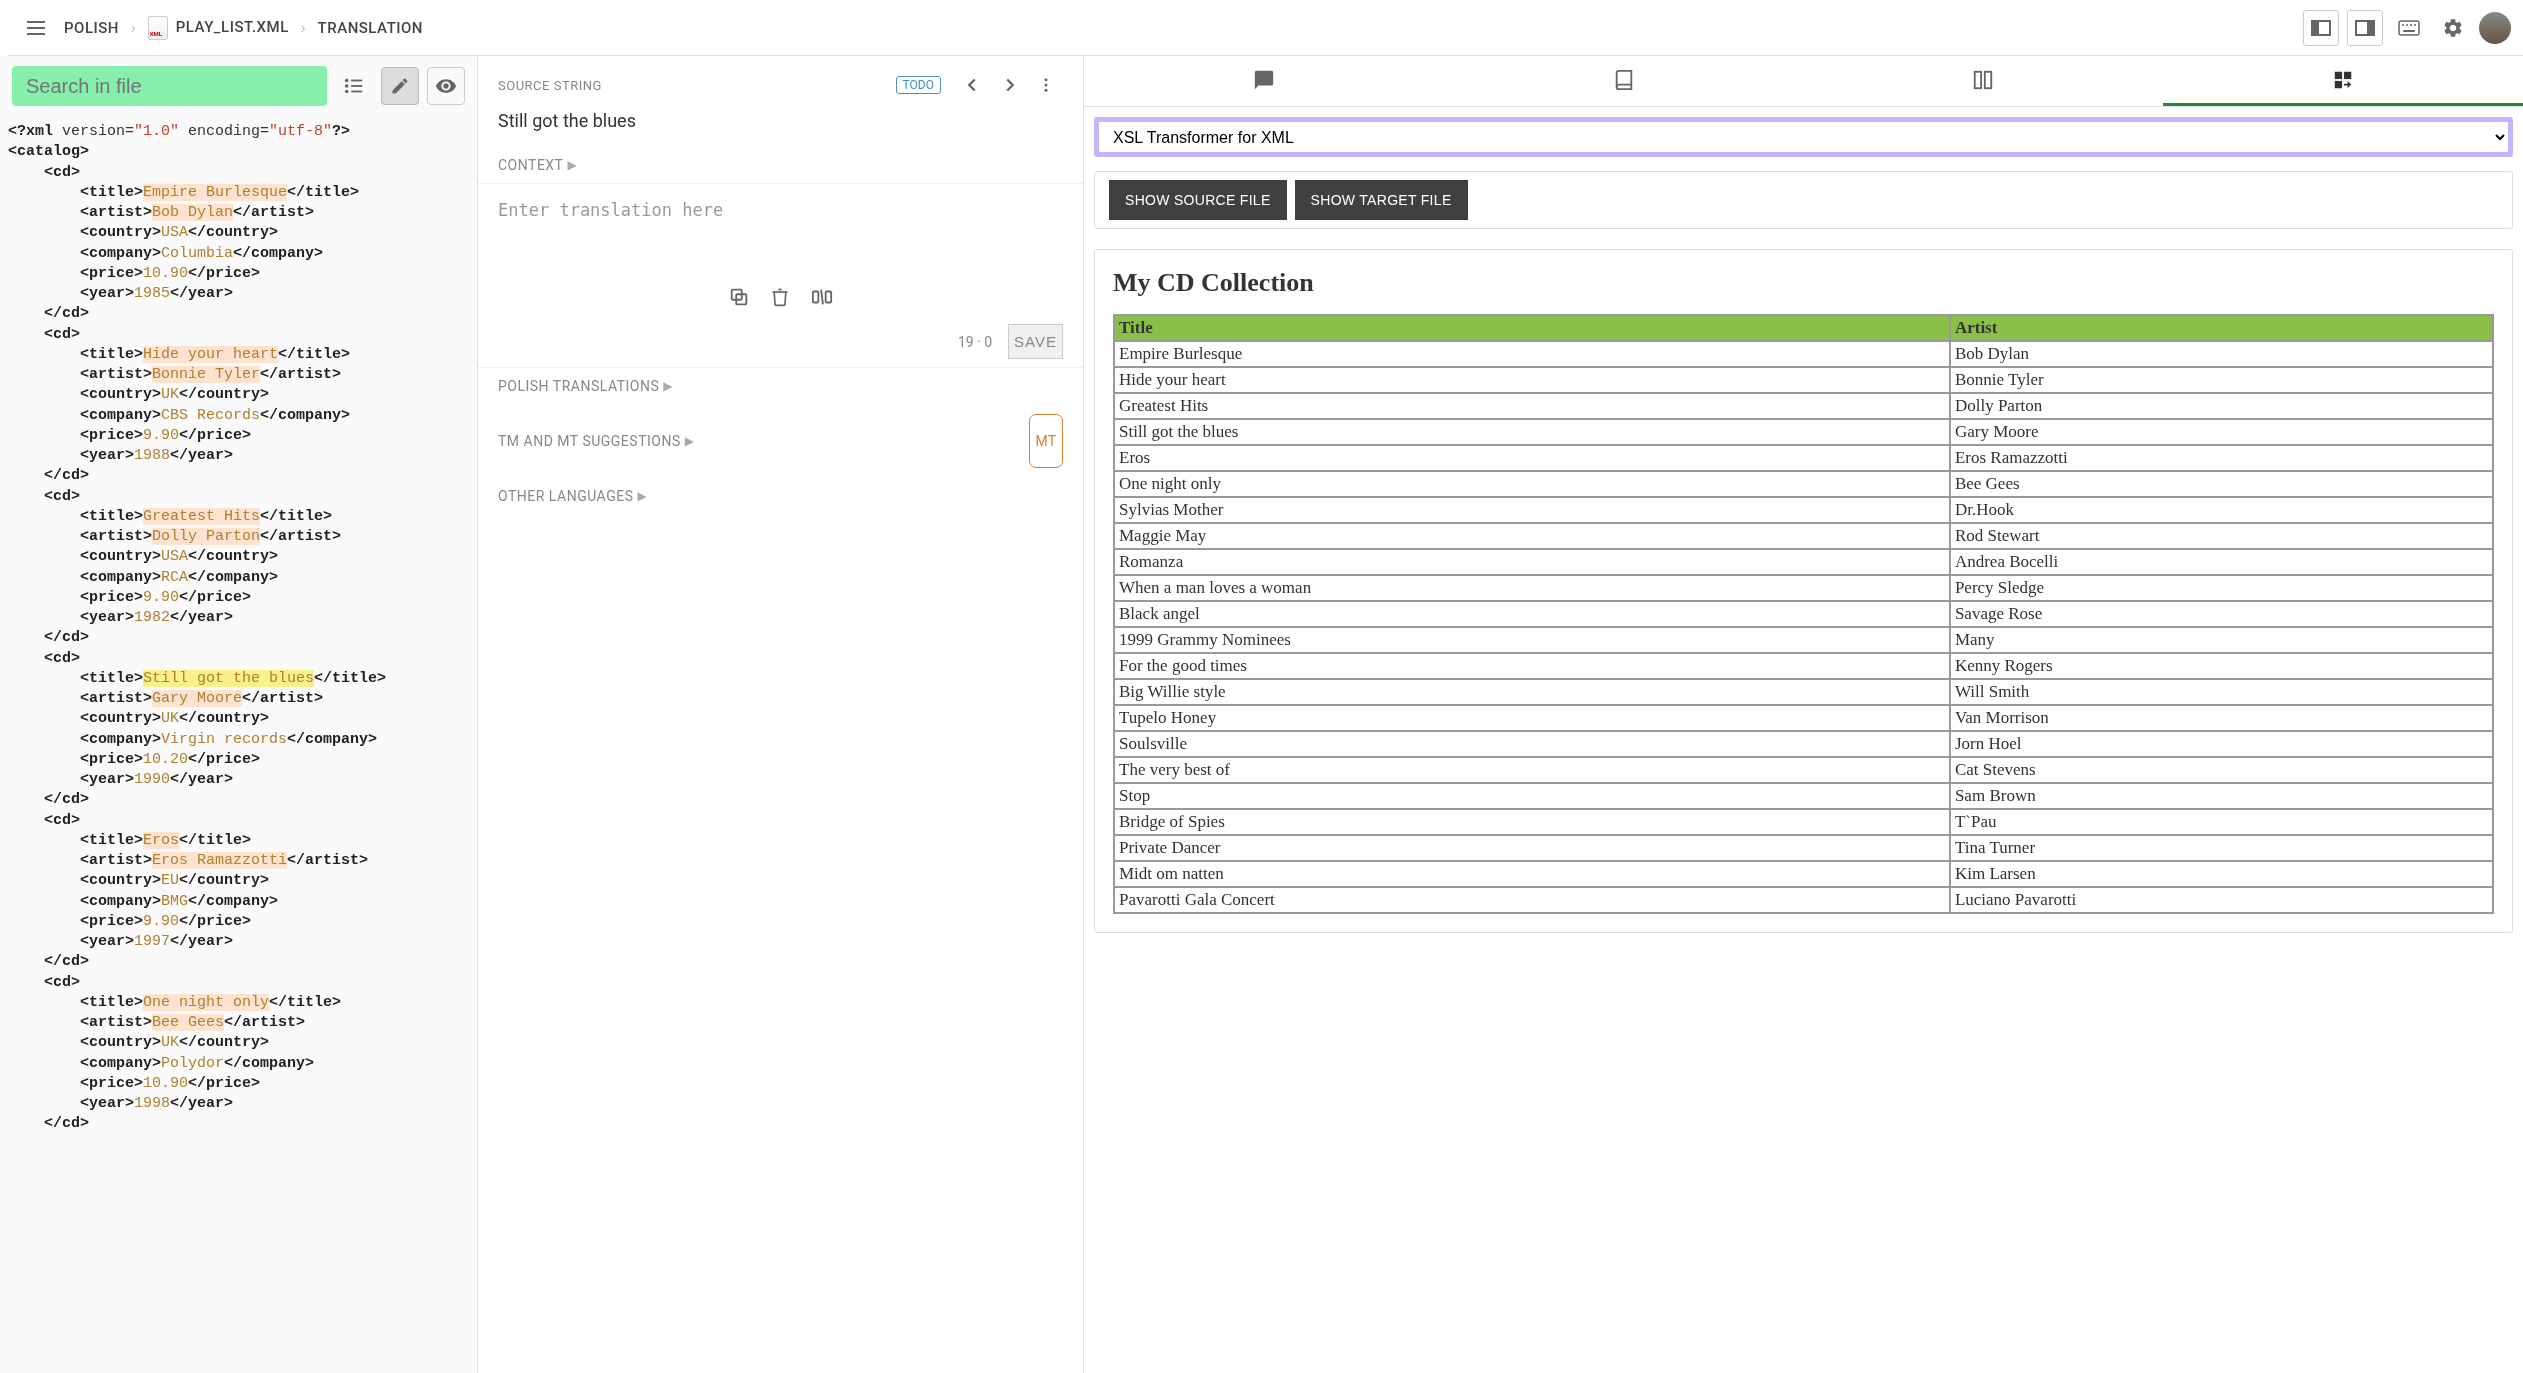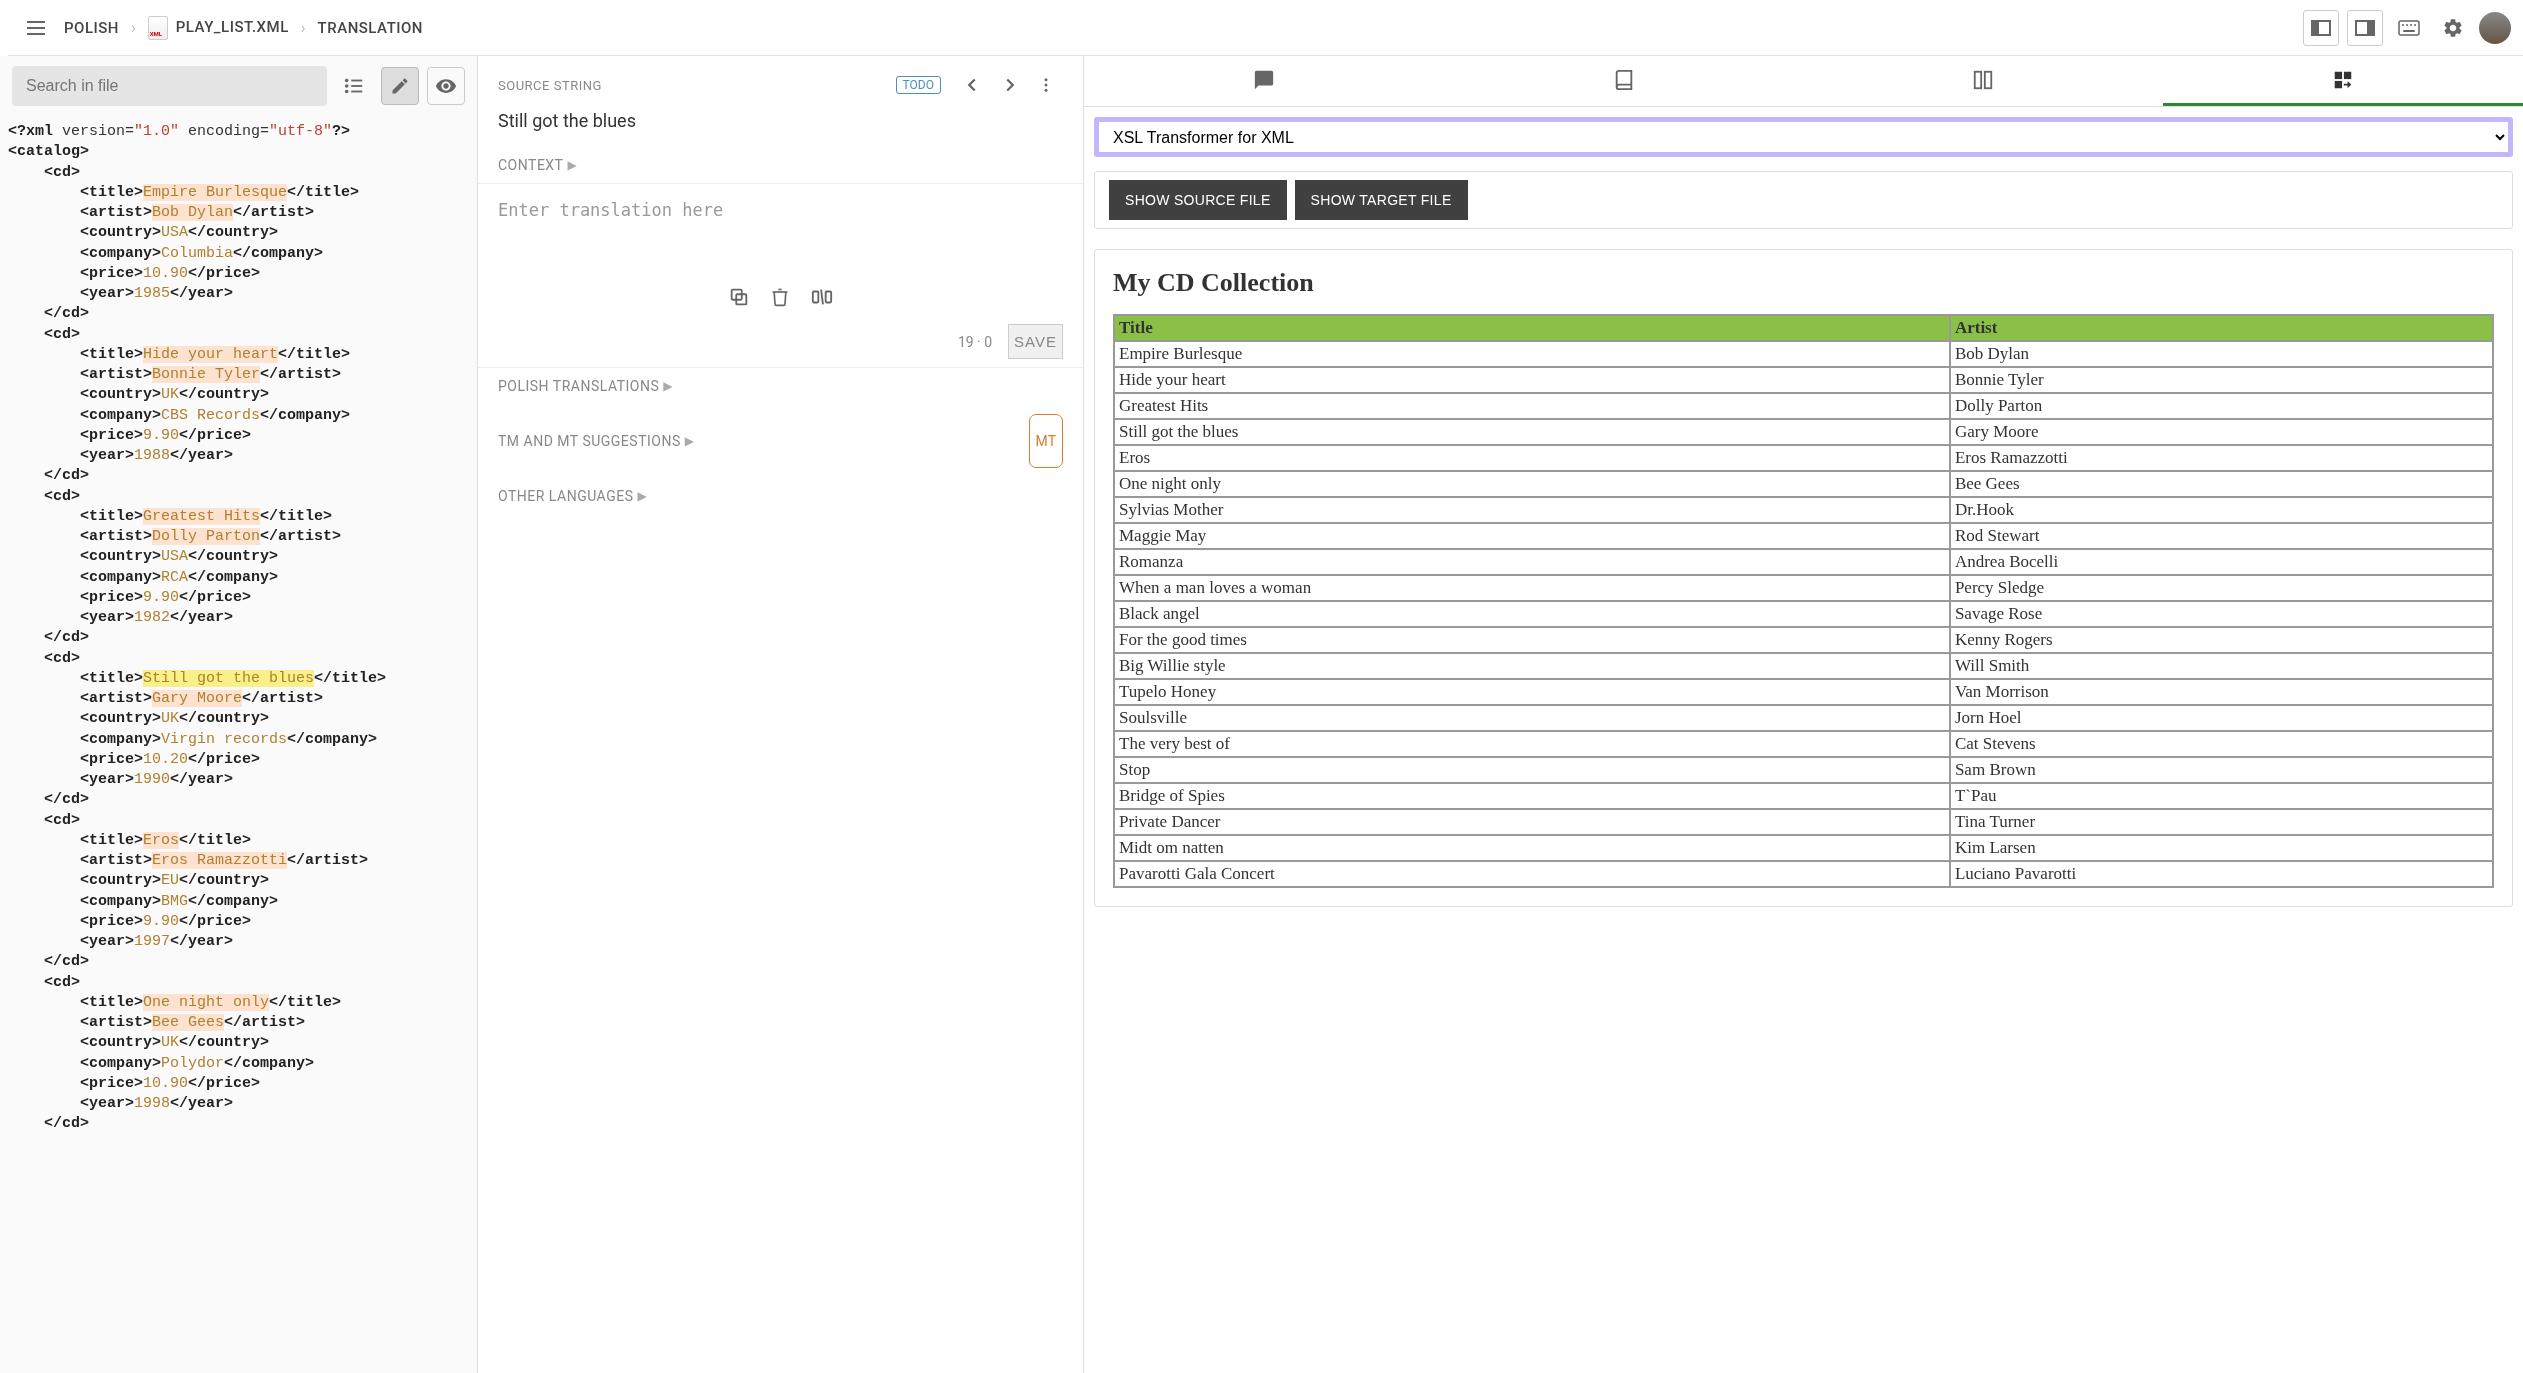--- a/index.html
+++ b/index.html
@@ -18,21 +18,21 @@
 .icon-btn { width: 36px; height: 36px; display: flex; align-items: center; justify-content: center; color: #666; cursor: pointer; border-radius: 4px; }
 .icon-btn.boxed { border: 1px solid #ccc; border-radius: 3px; }
 .avatar { width: 32px; height: 32px; border-radius: 50%; background: linear-gradient(#888, #654); }
 
 
 .main { display: flex; height: calc(100vh - 56px); }
 
 
 .left-panel { width: 478px; border-right: 1px solid #e0e0e0; display: flex; flex-direction: column; background: #fafafa; }
 .left-toolbar { display: flex; align-items: center; padding: 10px 12px; gap: 8px; }
-.search { flex: 1; height: 40px; background: #e5e5e5; border: none; border-radius: 4px; padding: 0 14px; font-size: 16px; color: #666; outline: none; }
+.search { flex: 1; height: 40px; background: #86efac; border: none; border-radius: 4px; padding: 0 14px; font-size: 20px; color: #666; outline: none; }
 .tool-btn { width: 38px; height: 38px; display: flex; align-items: center; justify-content: center; color: #666; cursor: pointer; border-radius: 4px; }
 .tool-btn.active { background: #ddd; border: 1px solid #bbb; }
 .tool-btn.bordered { border: 1px solid #ccc; }
 
 .code { flex: 1; overflow: auto; padding: 6px 8px; font-family: "Courier New", monospace; font-size: 15px; line-height: 1.35; white-space: pre; position: relative; }
 .code .tag { color: #222; font-weight: bold; }
 .code .val { color: #b08030; }
 .code .str { color: #c04030; }
 .code .hl1 { background: #fee2d0; }
 .code .hl2 { background: #f8f088; }
@@ -367,20 +367,24 @@
               </tr>
               <tr>
                 <td>When a man loves a woman</td>
                 <td>Percy Sledge</td>
               </tr>
               <tr>
                 <td>Black angel</td>
                 <td>Savage Rose</td>
               </tr>
               <tr>
+                <td>1999 Grammy Nominees</td>
+                <td>Many</td>
+              </tr>
+              <tr>
                 <td>For the good times</td>
                 <td>Kenny Rogers</td>
               </tr>
               <tr>
                 <td>Big Willie style</td>
                 <td>Will Smith</td>
               </tr>
               <tr>
                 <td>Tupelo Honey</td>
                 <td>Van Morrison</td>

